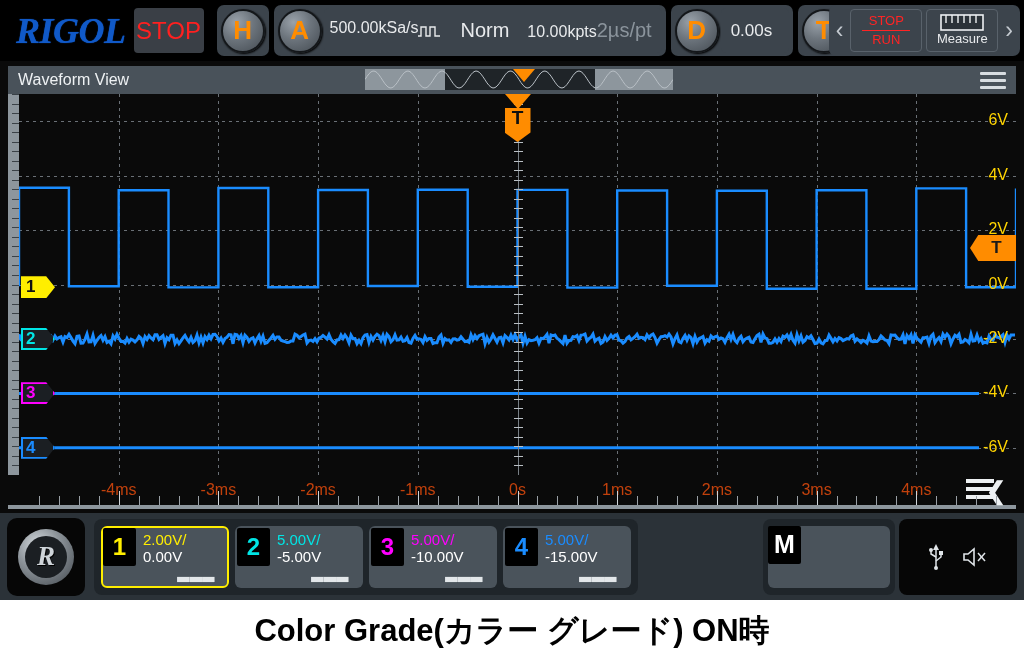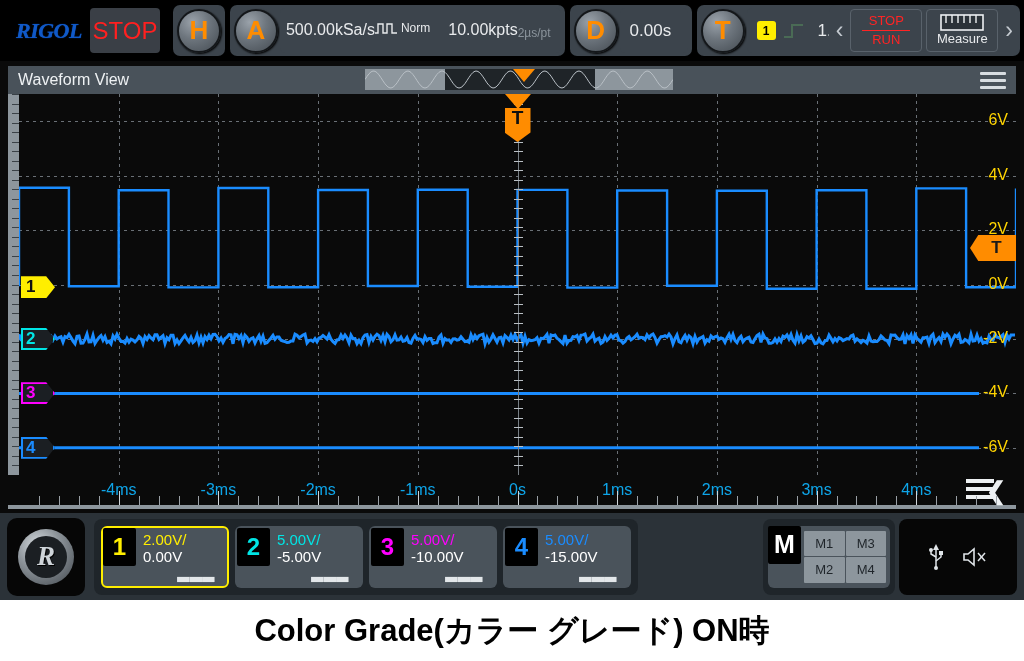--- a/index.html
+++ b/index.html
@@ -26,21 +26,21 @@
   .tb-group {
     background: #3c444c;
     border-radius: 7px;
     height: 51px;
     display: flex; align-items: center;
     margin-left: 5px;
   }
   .rigol-logo {
     font-family: "Liberation Serif", serif;
     font-weight: bold; font-style: italic;
-    font-size: 22px; color: #1059c8;
+    font-size: 36px; color: #1059c8;
     letter-spacing: -0.5px;
     padding: 0 8px 0 10px;
     text-shadow: 0 0 1px #1059c8;
   }
   .stop-box {
     background: #3a3f46;
     border-radius: 4px;
     height: 45px; min-width: 70px;
     display:flex; align-items:center; justify-content:center;
     margin-right: 4px;
@@ -61,21 +61,21 @@
     border-radius: 5px;
     height: 45px;
     display:flex; align-items:center;
     padding: 0 10px;
     margin-left: 2px;
     color: #e8eaec; font-size: 17px;
     white-space: nowrap;
   }
   .stack2 { display:flex; flex-direction:row; justify-content:center; line-height:1.18; }
   .s-top { font-size: 16px; color:#e8eaec; }
-  .s-bot { font-size: 12px; color:#e8eaec; display:flex; align-items:flex-start; gap:4px;}
+  .s-bot { font-size: 20px; color:#e8eaec; display:flex; align-items:center; gap:20px;}
   .dim { color:#8b949c; }
   .chbadge {
     background:#ffee00; color:#000; font-size:12px; font-weight:bold;
     width:19px; height:19px; border-radius:3px;
     display:flex; align-items:center; justify-content:center;
   }
   .nlabel { color:#6fbf3a; font-size:17px; margin-left:8px; }
 
   .rightbtns {
     position:absolute; right: 4px; top:5px;
@@ -173,21 +173,21 @@
   }
   #triglevel span { color:#1a1a1a; font-size:17px; font-weight:bold; margin-left:7px;}
 
   .vlabel { position:absolute; color:#ffd400; font-size:16px; text-align:right; }
 
   
   #timeaxis {
     position:absolute; left:8px; top:475px; width:1008px; height:34px;
     background:#0a0a0a;
   }
-  .tlabel { position:absolute; top:6px; color:#0ea5e9; font-size:16px; text-align:center; }
+  .tlabel { position:absolute; top:6px; color:#c2410c; font-size:16px; text-align:center; }
   .ttick { position:absolute; bottom:4px; width:1px; height:9px; background:#9aa0a6; }
   .ttick.maj { height:14px; background:#d0d5d9; }
   #axisbar { position:absolute; left:0; bottom:0; width:1008px; height:4px; background:#8d969d; }
   #collapse {
     position:absolute; right:10px; top:3px; width:40px; height:26px;
   }
   #collapse .ln { position:absolute; left:0; height:4px; background:#eef1f3; }
   #collapse .ch {
     position:absolute; right:0; top:3px;
     color:#eef1f3; font-size:24px; font-weight:bold; line-height:0.8;
@@ -607,26 +607,20 @@
           <div class="chinfo">
             <span class="cv1" style="color: rgb(26, 140, 255);">5.00V/</span>
             <span class="cv2">-15.00V</span>
           </div>
           <span class="dots">▂▂▂</span>
         </div>
       </div>
     <div id="mpanel">
       <div id="mcard">
         <div id="mletter">M</div>
-        <div id="mgrid">
-            <div class="mbtn">M1</div>
-            <div class="mbtn">M3</div>
-            <div class="mbtn">M2</div>
-            <div class="mbtn">M4</div>
-          </div>
       </div>
     </div>
     <div id="statusbox">
       <svg width="16" height="26" viewBox="0 0 16 26" class="sicon">
         <line x1="8" y1="4" x2="8" y2="23" stroke="#dfe4e8" stroke-width="1.5"></line>
         <polygon points="8,0 5,6 11,6" fill="#dfe4e8"></polygon>
         <circle cx="8" cy="24" r="2" fill="#dfe4e8"></circle>
         <path d="M8 13 L3 10 L3 7" fill="none" stroke="#dfe4e8" stroke-width="1.5"></path>
         <circle cx="3" cy="6" r="2" fill="#dfe4e8"></circle>
         <path d="M8 17 L13 13 L13 10" fill="none" stroke="#dfe4e8" stroke-width="1.5"></path>

